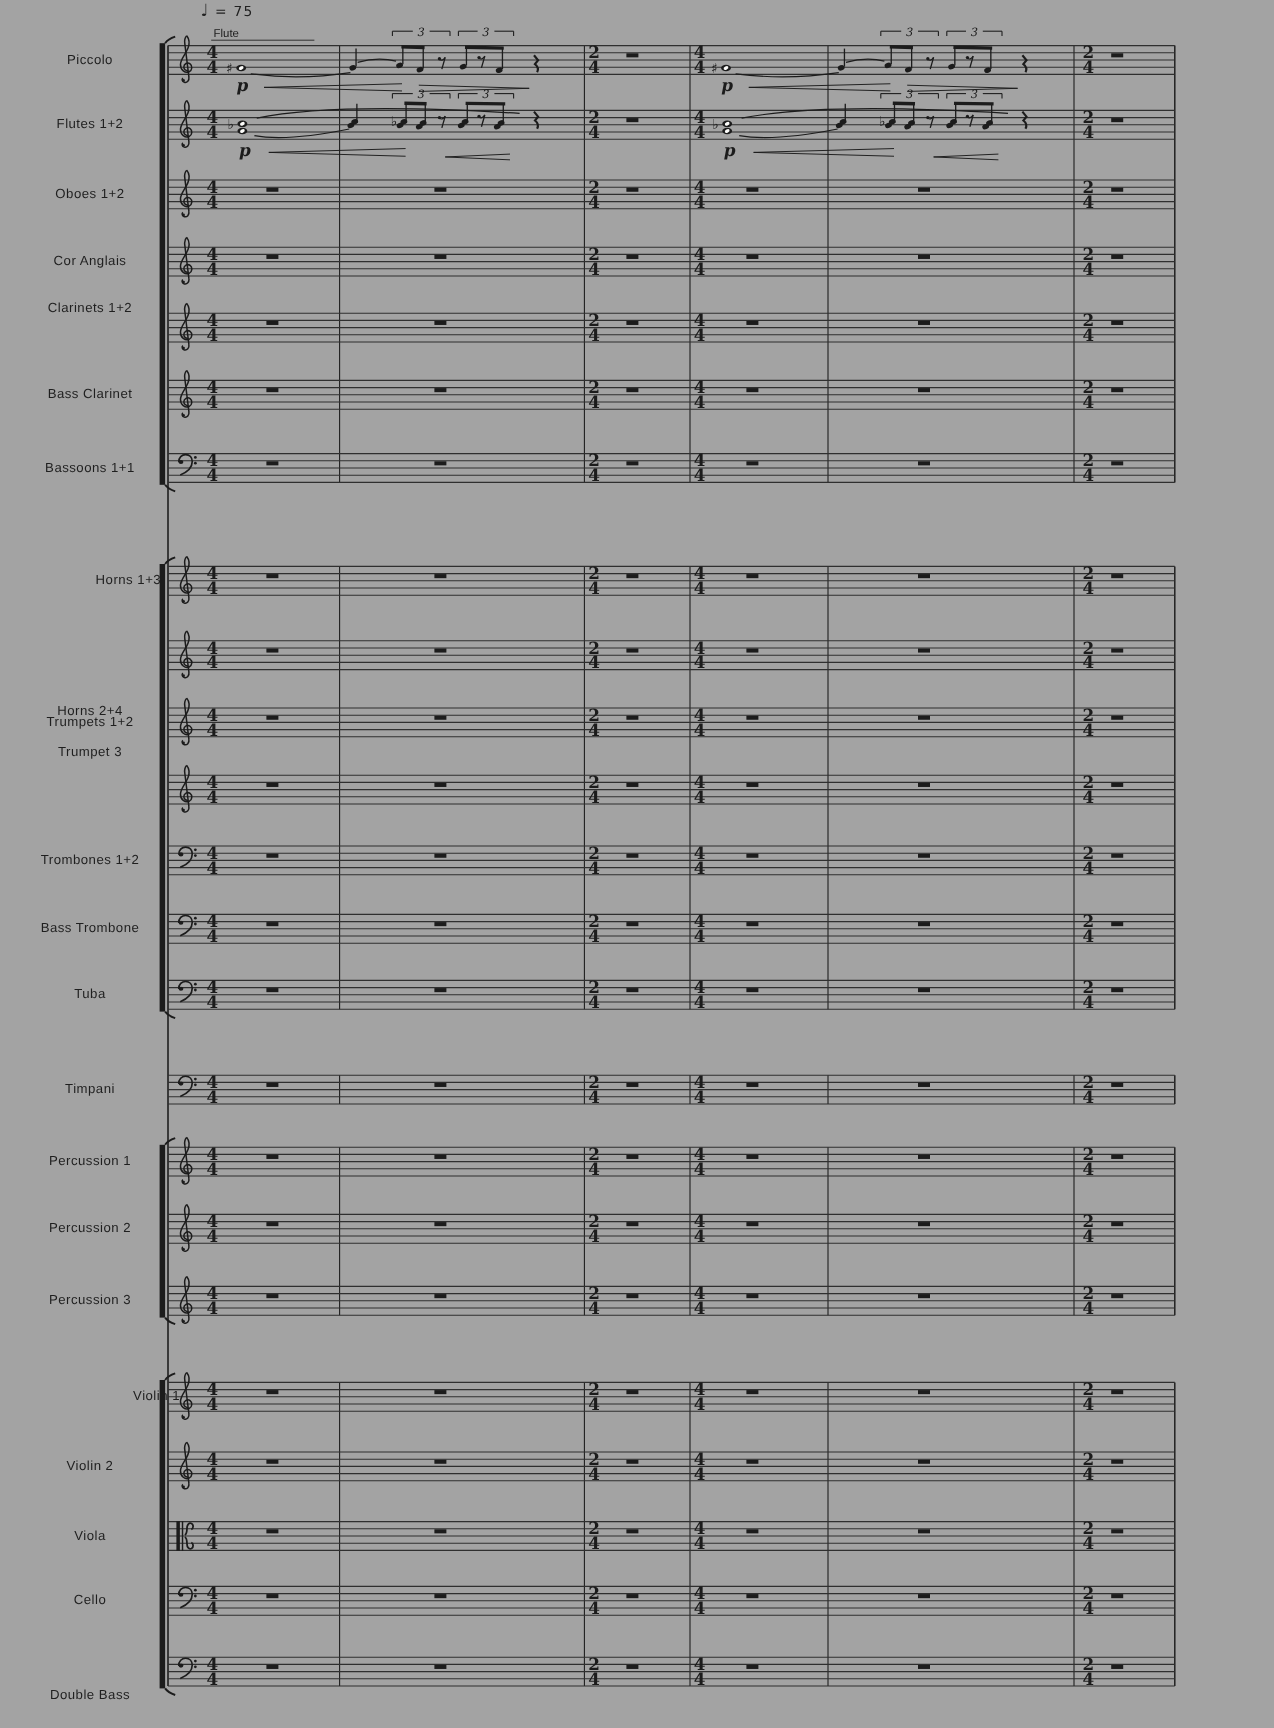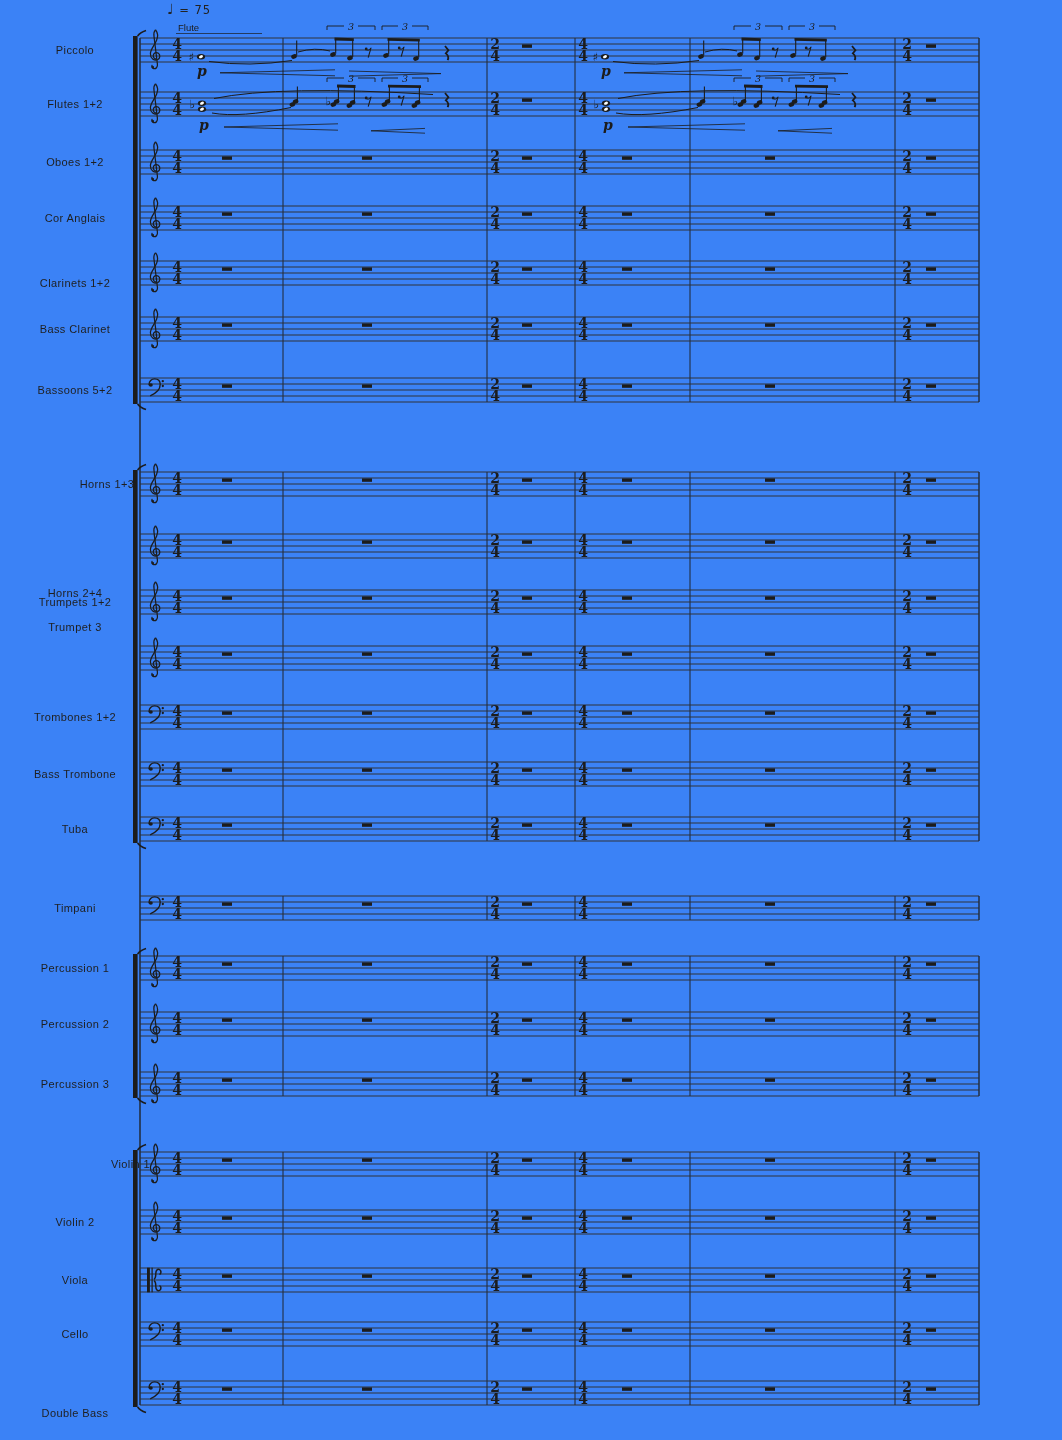--- a/index.html
+++ b/index.html
@@ -1,18 +1,18 @@
 <!DOCTYPE html>
 <html><head>
 <meta charset="utf-8">
 <style>
   html,body{margin:0;padding:0;background:#e8e8e6;}
   .page{
     position:relative;width:1062px;height:1440px;margin:0 auto;
-    background:#3b82f6;overflow:hidden;
+    background:#a3a3a3;overflow:hidden;
     font-family:"Liberation Sans",sans-serif;color:#1e1e1e;
   }
   .tempo{
     position:absolute;left:167px;top:1px;font-size:11.5px;color:#222;
     font-family:"DejaVu Sans",sans-serif;letter-spacing:1px;
   }
   .tempo .note{font-size:14px;}
   .labels{position:absolute;left:0;top:0;width:150px;height:1316px;}
   .ilabel{
     position:absolute;left:0;width:150px;text-align:center;
@@ -27,23 +27,23 @@
 <div class="page">
   <div class="tempo">
     <span class="note">♩</span>
     <span>= 75</span>
   </div>
   <div class="labels" id="labels">
       <div class="ilabel" style="top: 50px;">Piccolo</div>
       <div class="ilabel" style="top: 104px;">Flutes 1+2</div>
       <div class="ilabel" style="top: 162px;">Oboes 1+2</div>
       <div class="ilabel" style="top: 218px;">Cor Anglais</div>
-      <div class="ilabel" style="top: 283px;">Clarinets 1+2</div>
+      <div class="ilabel" style="top: 257px;">Clarinets 1+2</div>
       <div class="ilabel" style="top: 329px;">Bass Clarinet</div>
-      <div class="ilabel" style="top: 390px;">Bassoons 5+2</div>
+      <div class="ilabel" style="top: 390px;">Bassoons 1+1</div>
       <div class="ilabel" style="top: 484px; margin-left: 32px;">Horns 1+3</div>
       <div class="ilabel" style="top: 546px; margin-top: 47px;">Horns 2+4</div>
       <div class="ilabel" style="top: 602px;">Trumpets 1+2</div>
       <div class="ilabel" style="top: 627px;">Trumpet 3</div>
       <div class="ilabel" style="top: 717px;">Trombones 1+2</div>
       <div class="ilabel" style="top: 774px;">Bass Trombone</div>
       <div class="ilabel" style="top: 829px;">Tuba</div>
       <div class="ilabel" style="top: 908px;">Timpani</div>
       <div class="ilabel" style="top: 968px;">Percussion 1</div>
       <div class="ilabel" style="top: 1024px;">Percussion 2</div>

